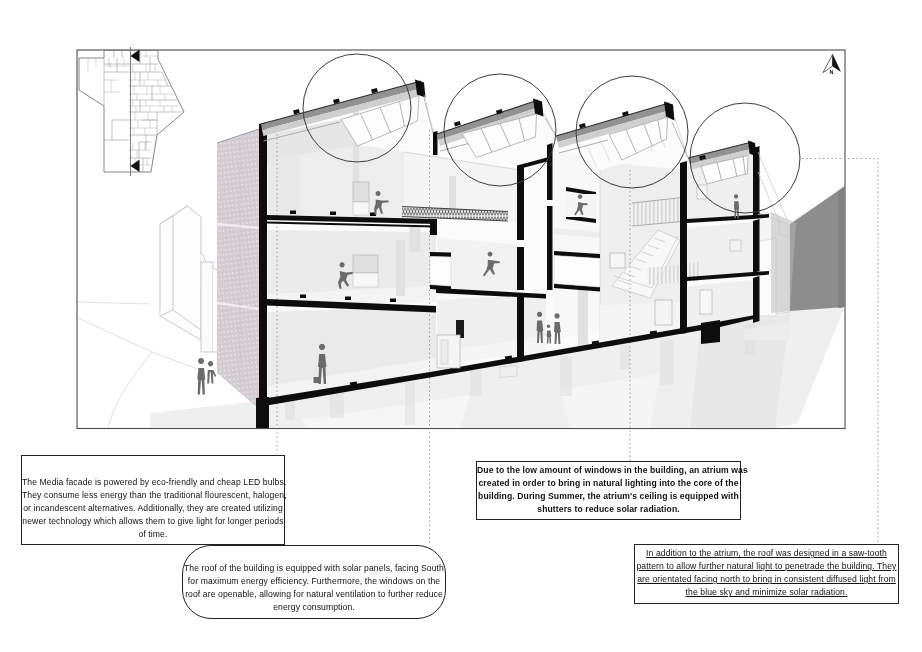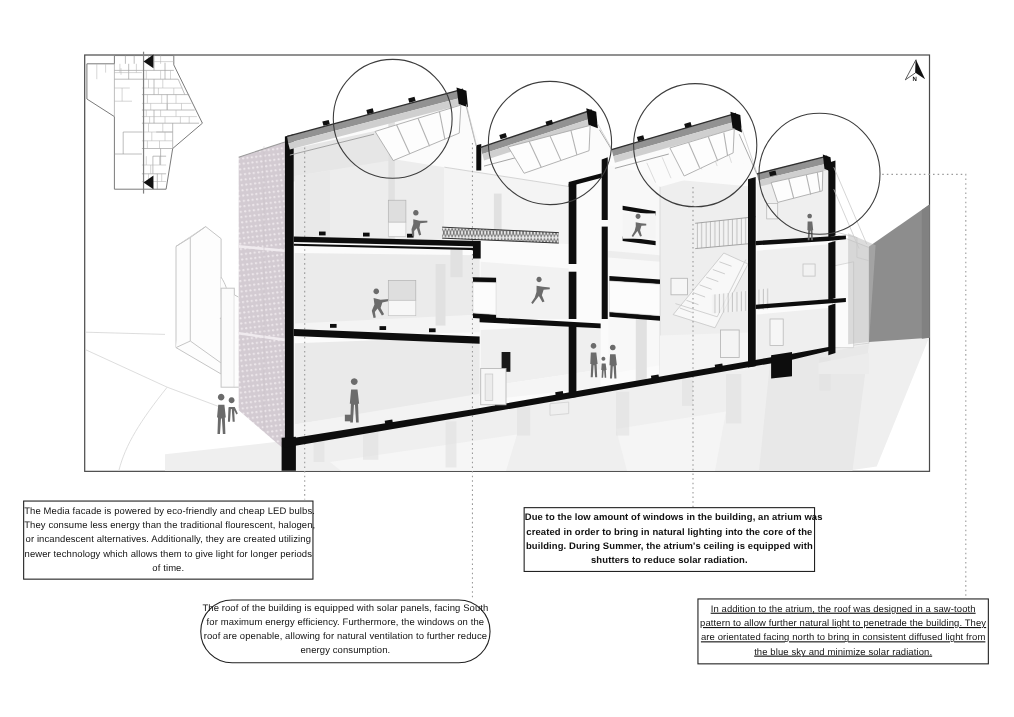--- a/index.html
+++ b/index.html
@@ -294,28 +294,28 @@
   <circle cx="745" cy="158" r="55"></circle>
 </g>
 
 <g>
   <path d="M832.7,54.3 L823,72.6 L832.3,66.2 Z" fill="#ffffff" stroke="#444" stroke-width="0.8"></path>
   <path d="M832.7,54.3 L841,72 L832.3,66.2 Z" fill="#111"></path>
   <text x="829.5" y="73.5" font-size="5.5" font-weight="bold" fill="#111" font-family="Liberation Sans, sans-serif">N</text>
 </g>
 </svg>
 
-<div class="tb" style="left:21px;top:455px;width:262px;height:68px;padding-top:2px;">
+<div class="tb" style="left:21px;top:455px;width:262px;height:68px;padding-top:20px;">
 The Media facade is powered by eco-friendly and cheap LED bulbs.<br>
 They consume less energy than the traditional flourescent, halogen,<br>
 or incandescent alternatives. Additionally, they are created utilizing<br>
 newer technology which allows them to give light for longer periods<br>
 of time.</div>
 
-<div class="tb" style="left:182px;top:545px;width:262px;height:56px;padding-top:0;border-radius:29px;">
+<div class="tb" style="left:182px;top:545px;width:262px;height:56px;padding-top:16px;border-radius:29px;">
 The roof of the building is equipped with solar panels, facing South<br>
 for maximum energy efficiency. Furthermore, the windows on the<br>
 roof are openable, allowing for natural ventilation to further reduce<br>
 energy consumption.</div>
 
 <div class="tb" style="left:476px;top:461px;width:263px;height:55px;padding-top:2px;font-weight:bold;">
 Due to the low amount of windows in the building, an atrium was<br>
 created in order to bring in natural lighting into the core of the<br>
 building. During Summer, the atrium's ceiling is equipped with<br>
 shutters to reduce solar radiation.</div>

